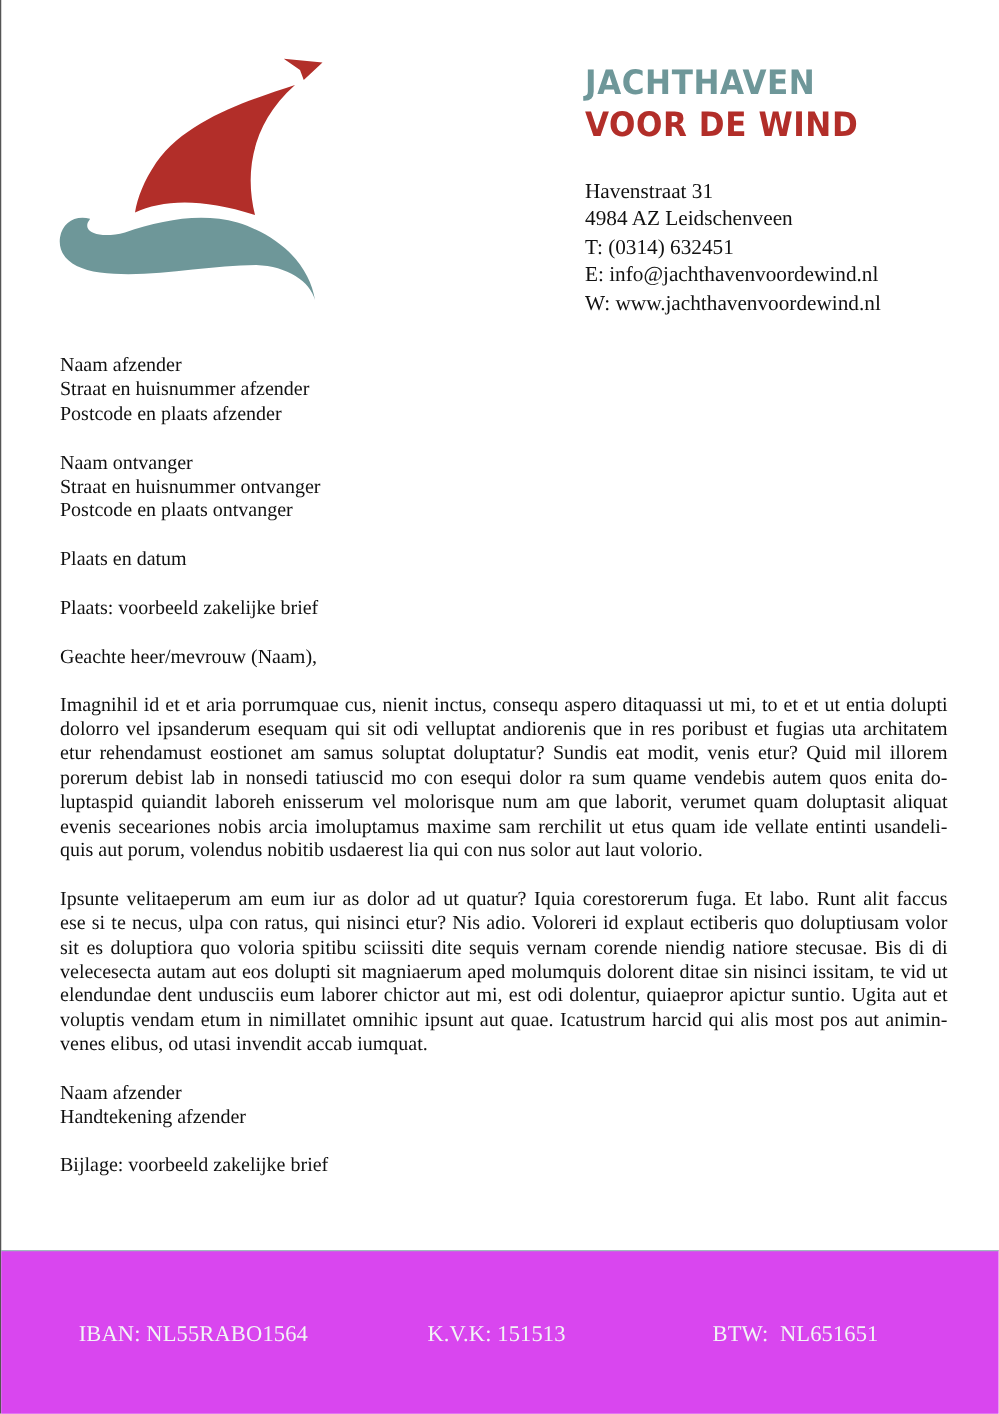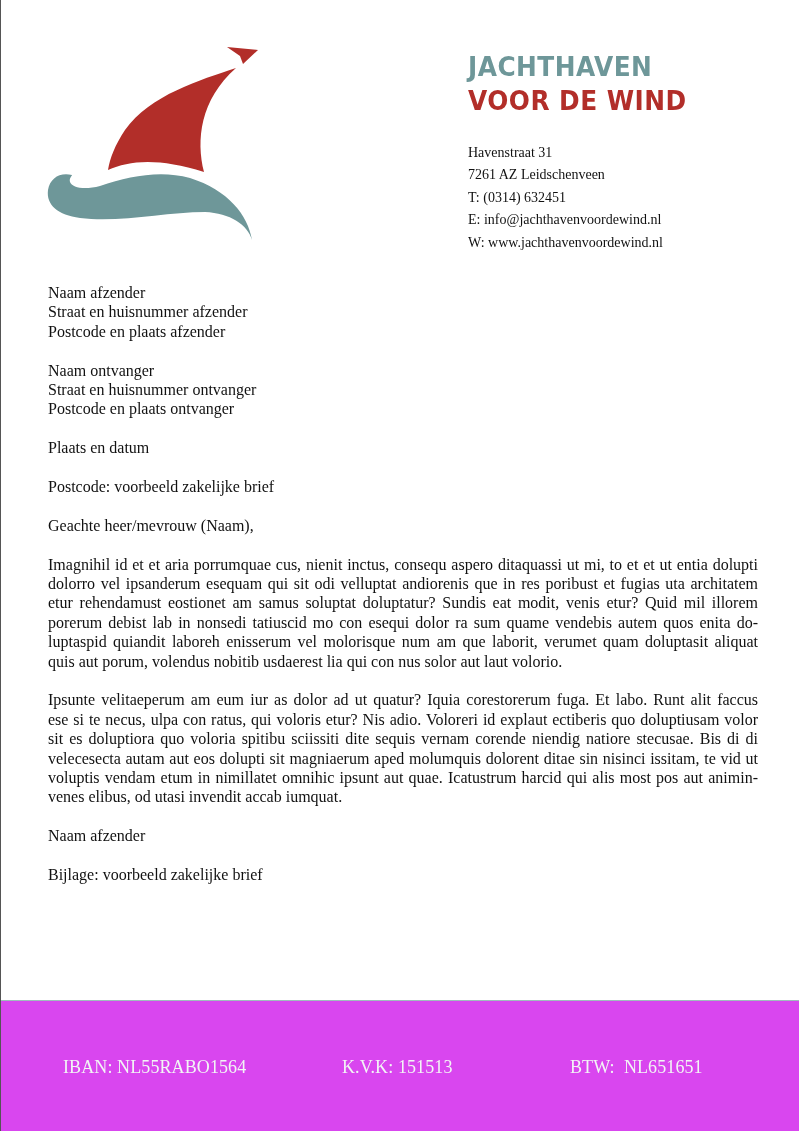--- a/index.html
+++ b/index.html
@@ -8,21 +8,21 @@
     .page-edge { position: absolute; left: 0; top: 0; width: 1px; height: 1131px; background: #555555; }
     .logo { position: absolute; left: 40px; top: 40px; width: 230px; height: 210px; }
     .brand { position: absolute; left: 468px; top: 50px; }
     .brand-line {
       font-family: "DejaVu Sans", "Liberation Sans", sans-serif;
       font-weight: bold; font-size: 27px; letter-spacing: 0.5px; line-height: 34px;
       transform: scaleX(0.92); transform-origin: left center; white-space: nowrap;
     }
     .brand-line.teal { color: #6e9799; }
     .brand-line.red { color: #b22e29; }
-    .contact { position: absolute; left: 468px; top: 142px; font-size: 14px; line-height: 22.4px; color: #111; }
+    .contact { position: absolute; left: 468px; top: 142px; font-size: 17px; line-height: 22.4px; color: #111; }
     .contact div { white-space: nowrap; }
     .letter { position: absolute; left: 48px; top: 283px; width: 710px; font-size: 16px; line-height: 19.4px; color: #111; }
     .letter .line { white-space: nowrap; }
     .letter .gap { height: 19.4px; }
     .letter p.body { text-align: justify; }
     .letter p.body span { display: block; white-space: nowrap; text-align-last: justify; }
     .letter p.body span.last { text-align-last: left; }
     .footer {
       position: absolute; left: 1px; top: 1000px; width: 798px; height: 167px;
       background: #d946ef; border-top: 1px solid #9fbcbd;
@@ -43,61 +43,64 @@
   <path d="M72,175 C60,172 50,178 48,190 C46,205 58,215 80,218 C120,223 165,212 205,212 C230,213 248,225 252,240 C248,215 228,190 190,178 C160,170 130,176 100,186 C85,190 72,188 70,182 C69,178 72,176 72,175 Z" fill="#6e9799"></path>
 </svg>
 
 <div class="brand">
   <div class="brand-line teal">JACHTHAVEN</div>
   <div class="brand-line red">VOOR DE WIND</div>
 </div>
 
 <div class="contact">
   <div>Havenstraat 31</div>
-  <div>7261 AZ Leidschenveen</div>
+  <div>4984 AZ Leidschenveen</div>
   <div>T: (0314) 632451</div>
   <div>E: info@jachthavenvoordewind.nl</div>
   <div>W: www.jachthavenvoordewind.nl</div>
 </div>
 
 <div class="letter">
   <div class="line">Naam afzender</div>
   <div class="line">Straat en huisnummer afzender</div>
   <div class="line">Postcode en plaats afzender</div>
   <div class="gap"></div>
   <div class="line">Naam ontvanger</div>
   <div class="line">Straat en huisnummer ontvanger</div>
   <div class="line">Postcode en plaats ontvanger</div>
   <div class="gap"></div>
   <div class="line">Plaats en datum</div>
   <div class="gap"></div>
-  <div class="line">Postcode: voorbeeld zakelijke brief</div>
+  <div class="line">Plaats: voorbeeld zakelijke brief</div>
   <div class="gap"></div>
   <div class="line">Geachte heer/mevrouw (Naam),</div>
   <div class="gap"></div>
 
   <p class="body">
     <span>Imagnihil id et et aria porrumquae cus, nienit inctus, consequ aspero ditaquassi ut mi, to et et ut entia dolupti</span>
     <span>dolorro vel ipsanderum esequam qui sit odi velluptat andiorenis que in res poribust et fugias uta architatem</span>
     <span>etur rehendamust eostionet am samus soluptat doluptatur? Sundis eat modit, venis etur? Quid mil illorem</span>
     <span>porerum debist lab in nonsedi tatiuscid mo con esequi dolor ra sum quame vendebis autem quos enita do-</span>
     <span>luptaspid quiandit laboreh enisserum vel molorisque num am que laborit, verumet quam doluptasit aliquat</span>
+    <span>evenis seceariones nobis arcia imoluptamus maxime sam rerchilit ut etus quam ide vellate entinti usandeli-</span>
     <span class="last">quis aut porum, volendus nobitib usdaerest lia qui con nus solor aut laut volorio.</span>
   </p>
   <div class="gap"></div>
   <p class="body">
     <span>Ipsunte velitaeperum am eum iur as dolor ad ut quatur? Iquia corestorerum fuga. Et labo. Runt alit faccus</span>
-    <span>ese si te necus, ulpa con ratus, qui voloris etur? Nis adio. Voloreri id explaut ectiberis quo doluptiusam volor</span>
+    <span>ese si te necus, ulpa con ratus, qui nisinci etur? Nis adio. Voloreri id explaut ectiberis quo doluptiusam volor</span>
     <span>sit es doluptiora quo voloria spitibu sciissiti dite sequis vernam corende niendig natiore stecusae. Bis di di</span>
     <span>velecesecta autam aut eos dolupti sit magniaerum aped molumquis dolorent ditae sin nisinci issitam, te vid ut</span>
+    <span>elendundae dent undusciis eum laborer chictor aut mi, est odi dolentur, quiaepror apictur suntio. Ugita aut et</span>
     <span>voluptis vendam etum in nimillatet omnihic ipsunt aut quae. Icatustrum harcid qui alis most pos aut animin-</span>
     <span class="last">venes elibus, od utasi invendit accab iumquat.</span>
   </p>
   <div class="gap"></div>
   <div class="line">Naam afzender</div>
+  <div class="line">Handtekening afzender</div>
   <div class="gap"></div>
   <div class="line">Bijlage: voorbeeld zakelijke brief</div>
 </div>
 
 <div class="footer">
   <div class="footer-item" style="left: 62px;">IBAN: NL55RABO1564</div>
   <div class="footer-item" style="left: 341px;">K.V.K: 151513</div>
   <div class="footer-item" style="left: 569px; white-space: pre;">BTW:  NL651651</div>
 </div>
 

